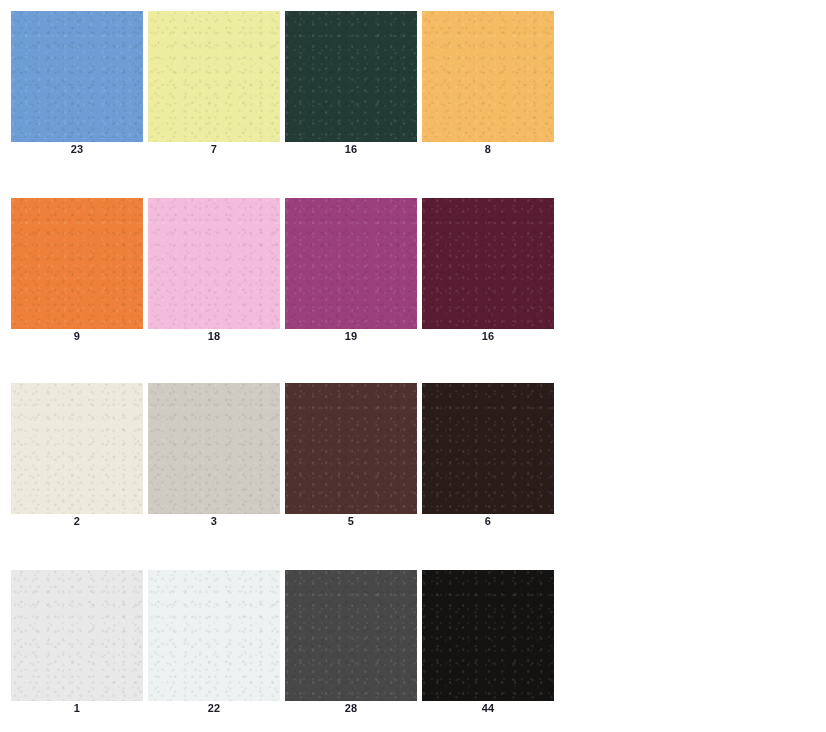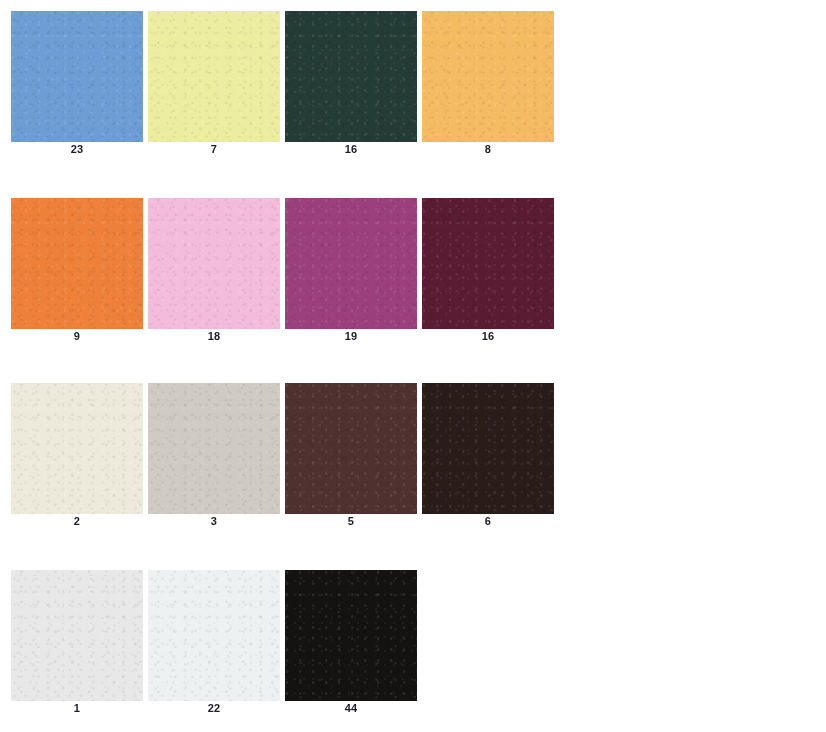--- a/index.html
+++ b/index.html
@@ -143,17 +143,21 @@
     <div class="swatch-row" style="position: absolute; left: 0px; top: 570px;">
       <div class="swatch-cell">
         <div class="swatch-chip" style="background-color: rgb(232, 232, 232);"></div>
         <div class="swatch-label">1</div>
       </div>
       <div class="swatch-cell">
         <div class="swatch-chip" style="background-color: rgb(237, 241, 241);"></div>
         <div class="swatch-label">22</div>
       </div>
       <div class="swatch-cell">
+        <div class="swatch-chip" style="background-color: rgb(72, 72, 72);"></div>
+        <div class="swatch-label">28</div>
+      </div>
+      <div class="swatch-cell">
         <div class="swatch-chip" style="background-color: rgb(21, 19, 17);"></div>
         <div class="swatch-label">44</div>
       </div>
     </div>
   </div>
 
 </body></html>

